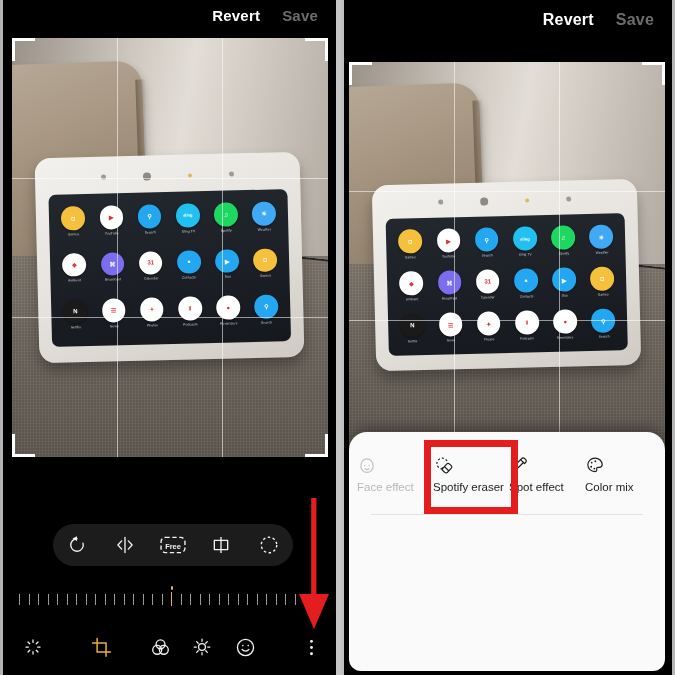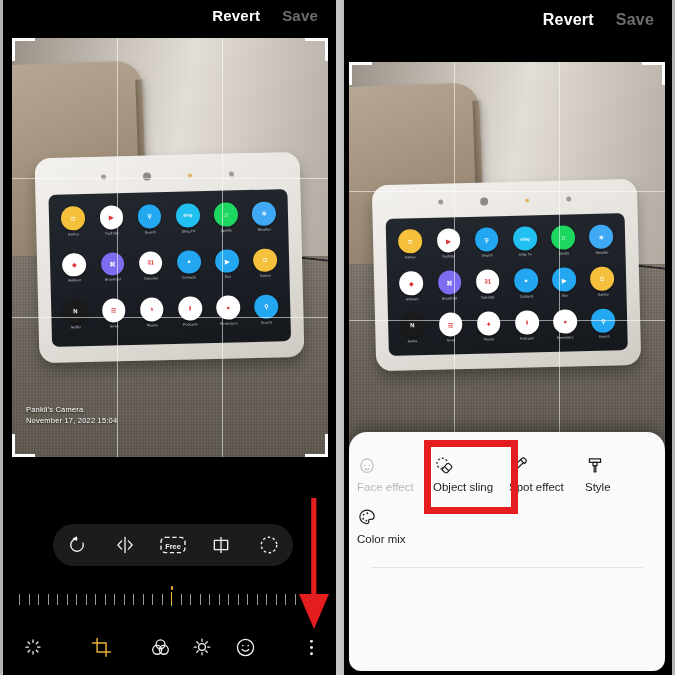--- a/index.html
+++ b/index.html
@@ -299,24 +299,20 @@
                 </div>
                 <div class="app">
                   <div class="ic" style="background: rgb(34, 167, 240); color: rgb(255, 255, 255);">⚲</div>
                   <div class="lbl">Search</div>
                 </div>
               </div>
           </div>
         </div>
       </div>
 
-      <div class="caption">
-        <div>Pankil's Camera</div>
-        <div>November 17, 2022 15:04</div>
-      </div>
 
       <div class="cropgrid">
         <div class="vl" style="left:33.3%"></div>
         <div class="vl" style="left:66.6%"></div>
         <div class="hl" style="top:33.3%"></div>
         <div class="hl" style="top:66.6%"></div>
         <div class="brk tl"></div>
         <div class="brk tr"></div>
         <div class="brk bl"></div>
         <div class="brk br"></div>
@@ -572,43 +568,33 @@
         </div>
 
         <div class="sheet-item">
           <span class="si-ic">
             <svg width="22" height="21" viewBox="0 0 26 25" fill="none" stroke="#1d1d1d" stroke-width="1.4" stroke-linejoin="round">
               <circle cx="11" cy="10.2" r="6.4" stroke-dasharray="2.4 2.4"></circle>
               <path d="M11.4 16.2 16.4 10.6a2 2 0 0 1 2.9-.1l2.3 2.2a2 2 0 0 1 .1 2.9l-4.6 5a2.2 2.2 0 0 1-3.2.1l-2.4-2.3a2.2 2.2 0 0 1-.1-3.2z" fill="#fafafa"></path>
               <path d="M13.6 13.9 18.9 19"></path>
             </svg>
           </span>
-          <span class="si-lb">Object sling</span>
+          <span class="si-lb">Spotify eraser</span>
         </div>
 
         <div class="sheet-item">
           <span class="si-ic">
             <svg width="20" height="21" viewBox="0 0 24 25" fill="none" stroke="#1d1d1d" stroke-width="1.5" stroke-linecap="round" stroke-linejoin="round">
               <path d="M15.2 4.2a2.6 2.6 0 0 1 3.7 0l1 1a2.6 2.6 0 0 1 0 3.7l-1.3 1.3-4.7-4.7z"></path>
               <path d="M13.9 5.5 5.6 13.8l-1 4.4 4.4-1 8.3-8.3"></path>
             </svg>
           </span>
           <span class="si-lb">Spot effect</span>
         </div>
 
-        <div class="sheet-item">
-          <span class="si-ic">
-            <svg width="20" height="21" viewBox="0 0 24 25" fill="none" stroke="#1d1d1d" stroke-width="1.5" stroke-linejoin="round">
-              <path d="M5.3 4.4h13.4v4.4H5.3z"></path>
-              <path d="M9.6 8.8h4.8v3.9H9.6z"></path>
-              <path d="M11 12.7h2v7.4h-2z"></path>
-            </svg>
-          </span>
-          <span class="si-lb">Style</span>
-        </div>
 
         <div class="sheet-item">
           <span class="si-ic">
             <svg width="20" height="21" viewBox="0 0 24 25" fill="none" stroke="#1d1d1d" stroke-width="1.4">
               <path d="M12 3.6c-4.8 0-8.6 3.6-8.6 8.1 0 4.5 3.8 8.1 8.6 8.1 1.5 0 2.2-.9 2.2-1.8 0-.6-.3-1-.3-1.6 0-.9.7-1.6 1.7-1.6h1.6c2 0 3.4-1.4 3.4-3.4 0-4.1-3.8-7.8-8.6-7.8z"></path>
               <circle cx="8" cy="9" r="1.1" fill="#1d1d1d" stroke="none"></circle>
               <circle cx="12.4" cy="7.4" r="1.1" fill="#1d1d1d" stroke="none"></circle>
               <circle cx="7.4" cy="14" r="1.1" fill="#1d1d1d" stroke="none"></circle>
               <circle cx="11.3" cy="16.2" r="1.1" fill="#1d1d1d" stroke="none"></circle>
             </svg>

